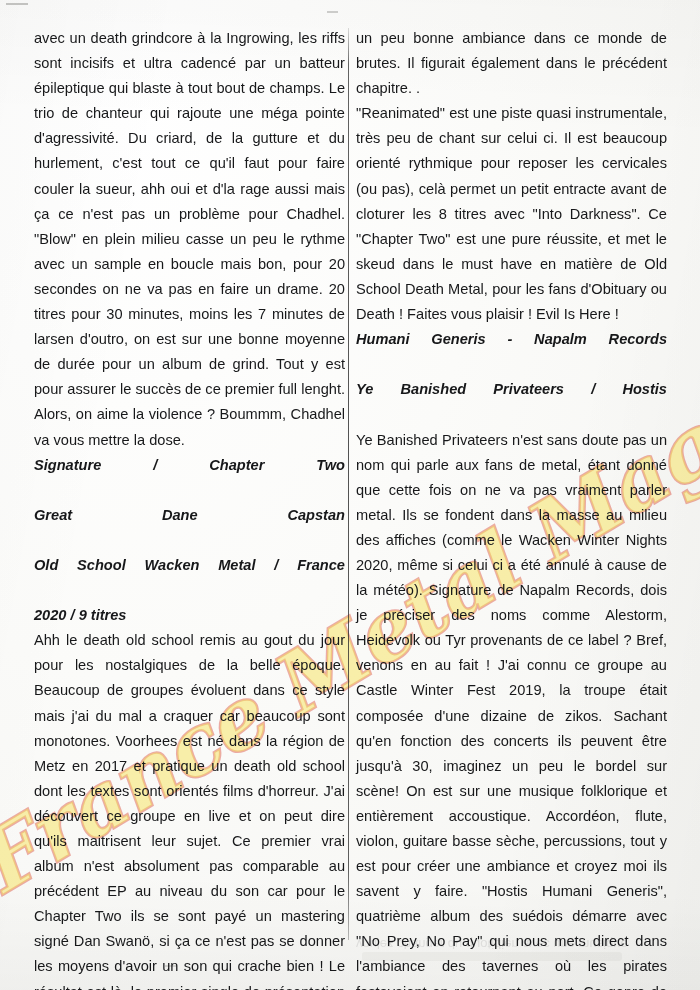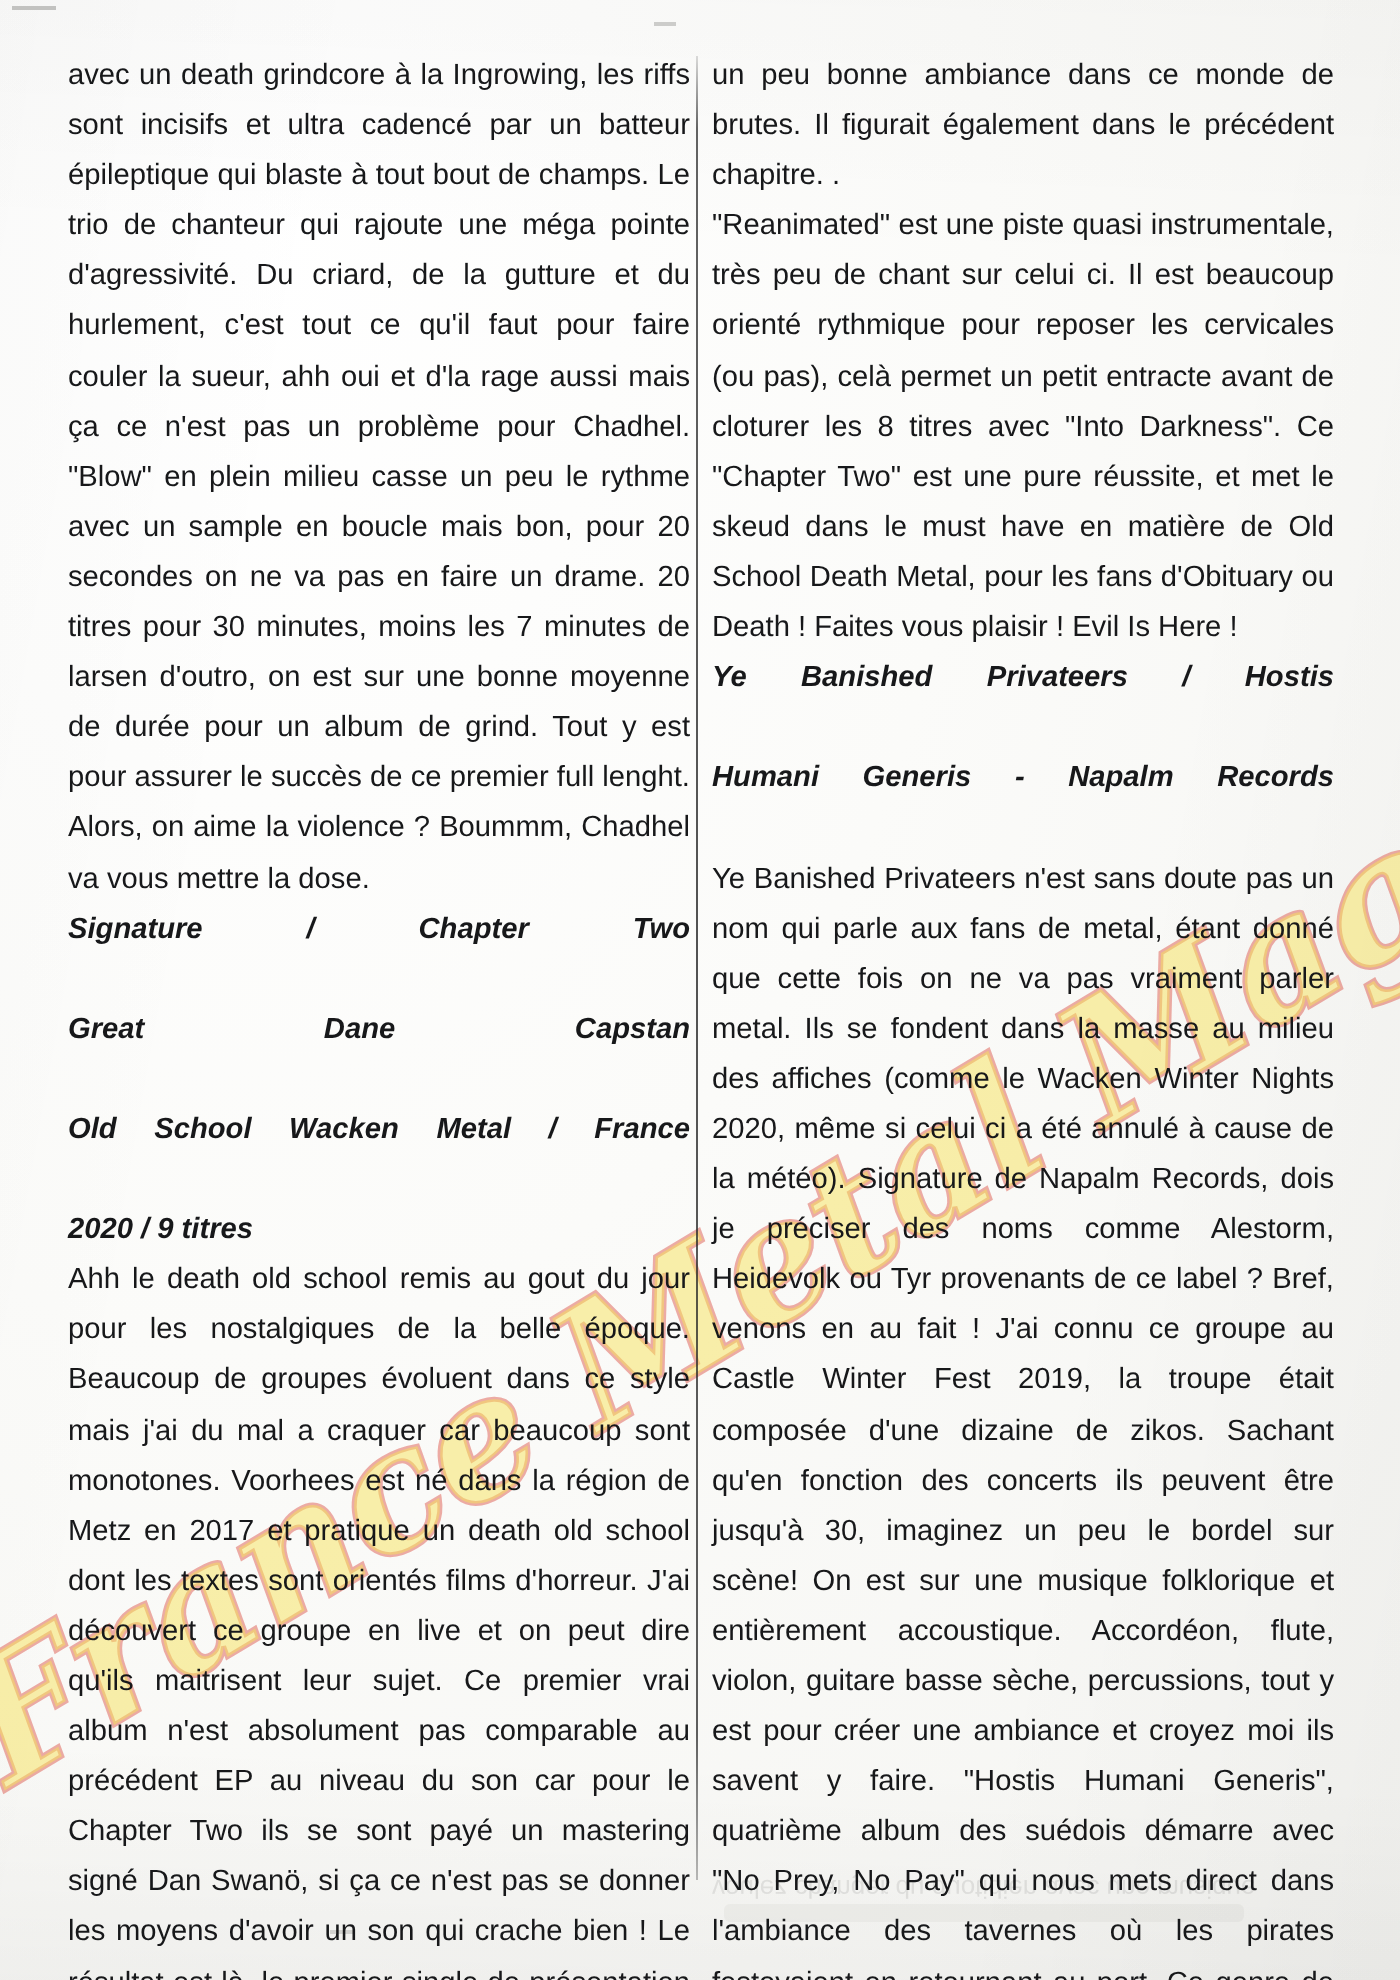--- a/index.html
+++ b/index.html
@@ -195,21 +195,21 @@
 
       <p class="body no-stretch">Ahh le death old school remis au gout du jour pour les nostalgiques de la belle époque. Beaucoup de groupes évoluent dans ce style mais j'ai du mal a craquer car beaucoup sont monotones. Voorhees est né dans la région de Metz en 2017 et pratique un death old school dont les textes sont orientés films d'horreur. J'ai découvert ce groupe en live et on peut dire qu'ils maitrisent leur sujet. Ce premier vrai album n'est absolument pas comparable au précédent EP au niveau du son car pour le Chapter Two ils se sont payé un mastering signé Dan Swanö, si ça ce n'est pas se donner les moyens d'avoir un son qui crache bien ! Le résultat est là, le premier single de présentation était "The Lucky Ones Die First " et c'est ce titre qui lance les ostilités avec des riffs lourds et entrainants, ainsi qu'une voix grasse et profonde qui donne un côté caverneux. Ce morceau représente bien les 7 autres qui vont suivre. "Evil To Come", titre qui sonne familier non? Oui il faisait parti du premier album, mais avec ce nouveau son ça redonne un coup de boost le mettant en top track de la galette sans hésitation. "I'm The Man Who Became God" démarre rock'n'roll et détendu avec un Yeahhh mettant</p>
     </div>
 
     <div class="col col-right">
       <p class="body no-stretch">un peu bonne ambiance dans ce monde de brutes. Il figurait également dans le précédent chapitre. .</p>
 
       <p class="body no-stretch">"Reanimated" est une piste quasi instrumentale, très peu de chant sur celui ci. Il est beaucoup orienté rythmique pour reposer les cervicales (ou pas), celà permet un petit entracte avant de cloturer les 8 titres avec "Into Darkness". Ce "Chapter Two" est une pure réussite, et met le skeud dans le must have en matière de Old School Death Metal, pour les fans d'Obituary ou Death ! Faites vous plaisir ! Evil Is Here !</p>
 
       <div class="heading">
+        <span class="stretch">Humani Generis - Napalm Records</span>
         <span class="stretch">Ye Banished Privateers / Hostis</span>
-        <span class="stretch">Humani Generis - Napalm Records</span>
       </div>
 
       <p class="body no-stretch">Ye Banished Privateers n'est sans doute pas un nom qui parle aux fans de metal, étant donné que cette fois on ne va pas vraiment parler metal. Ils se fondent dans la masse au milieu des affiches (comme le Wacken Winter Nights 2020, même si celui ci a été annulé à cause de la météo). Signature de Napalm Records, dois je préciser des noms comme Alestorm, Heidevolk ou Tyr provenants de ce label ? Bref, venons en au fait ! J'ai connu ce groupe au Castle Winter Fest 2019, la troupe était composée d'une dizaine de zikos. Sachant qu'en fonction des concerts ils peuvent être jusqu'à 30, imaginez un peu le bordel sur scène! On est sur une musique folklorique et entièrement accoustique. Accordéon, flute, violon, guitare basse sèche, percussions, tout y est pour créer une ambiance et croyez moi ils savent y faire. "Hostis Humani Generis", quatrième album des suédois démarre avec "No Prey, No Pay" qui nous mets direct dans l'ambiance des tavernes où les pirates festoyaient en retournant au port. Ce genre de mélodies qui nous sont famillières, et qui restent festives à souhait. On a des titres plus doux comme "Capstan Shanty" qui sont vite entêtant. Toute sorte de chant, du féminin, la voix "enrouée", tout pour rappeller la piraterie, la joie, la tristesse, la rage. Bref, amis hardos, vous voulez changer du quotidien avec une musique à écouter bière à la main ou une bonne bouteille</p>
     </div>
 
   </div>
 </div>
 
 </body></html>

